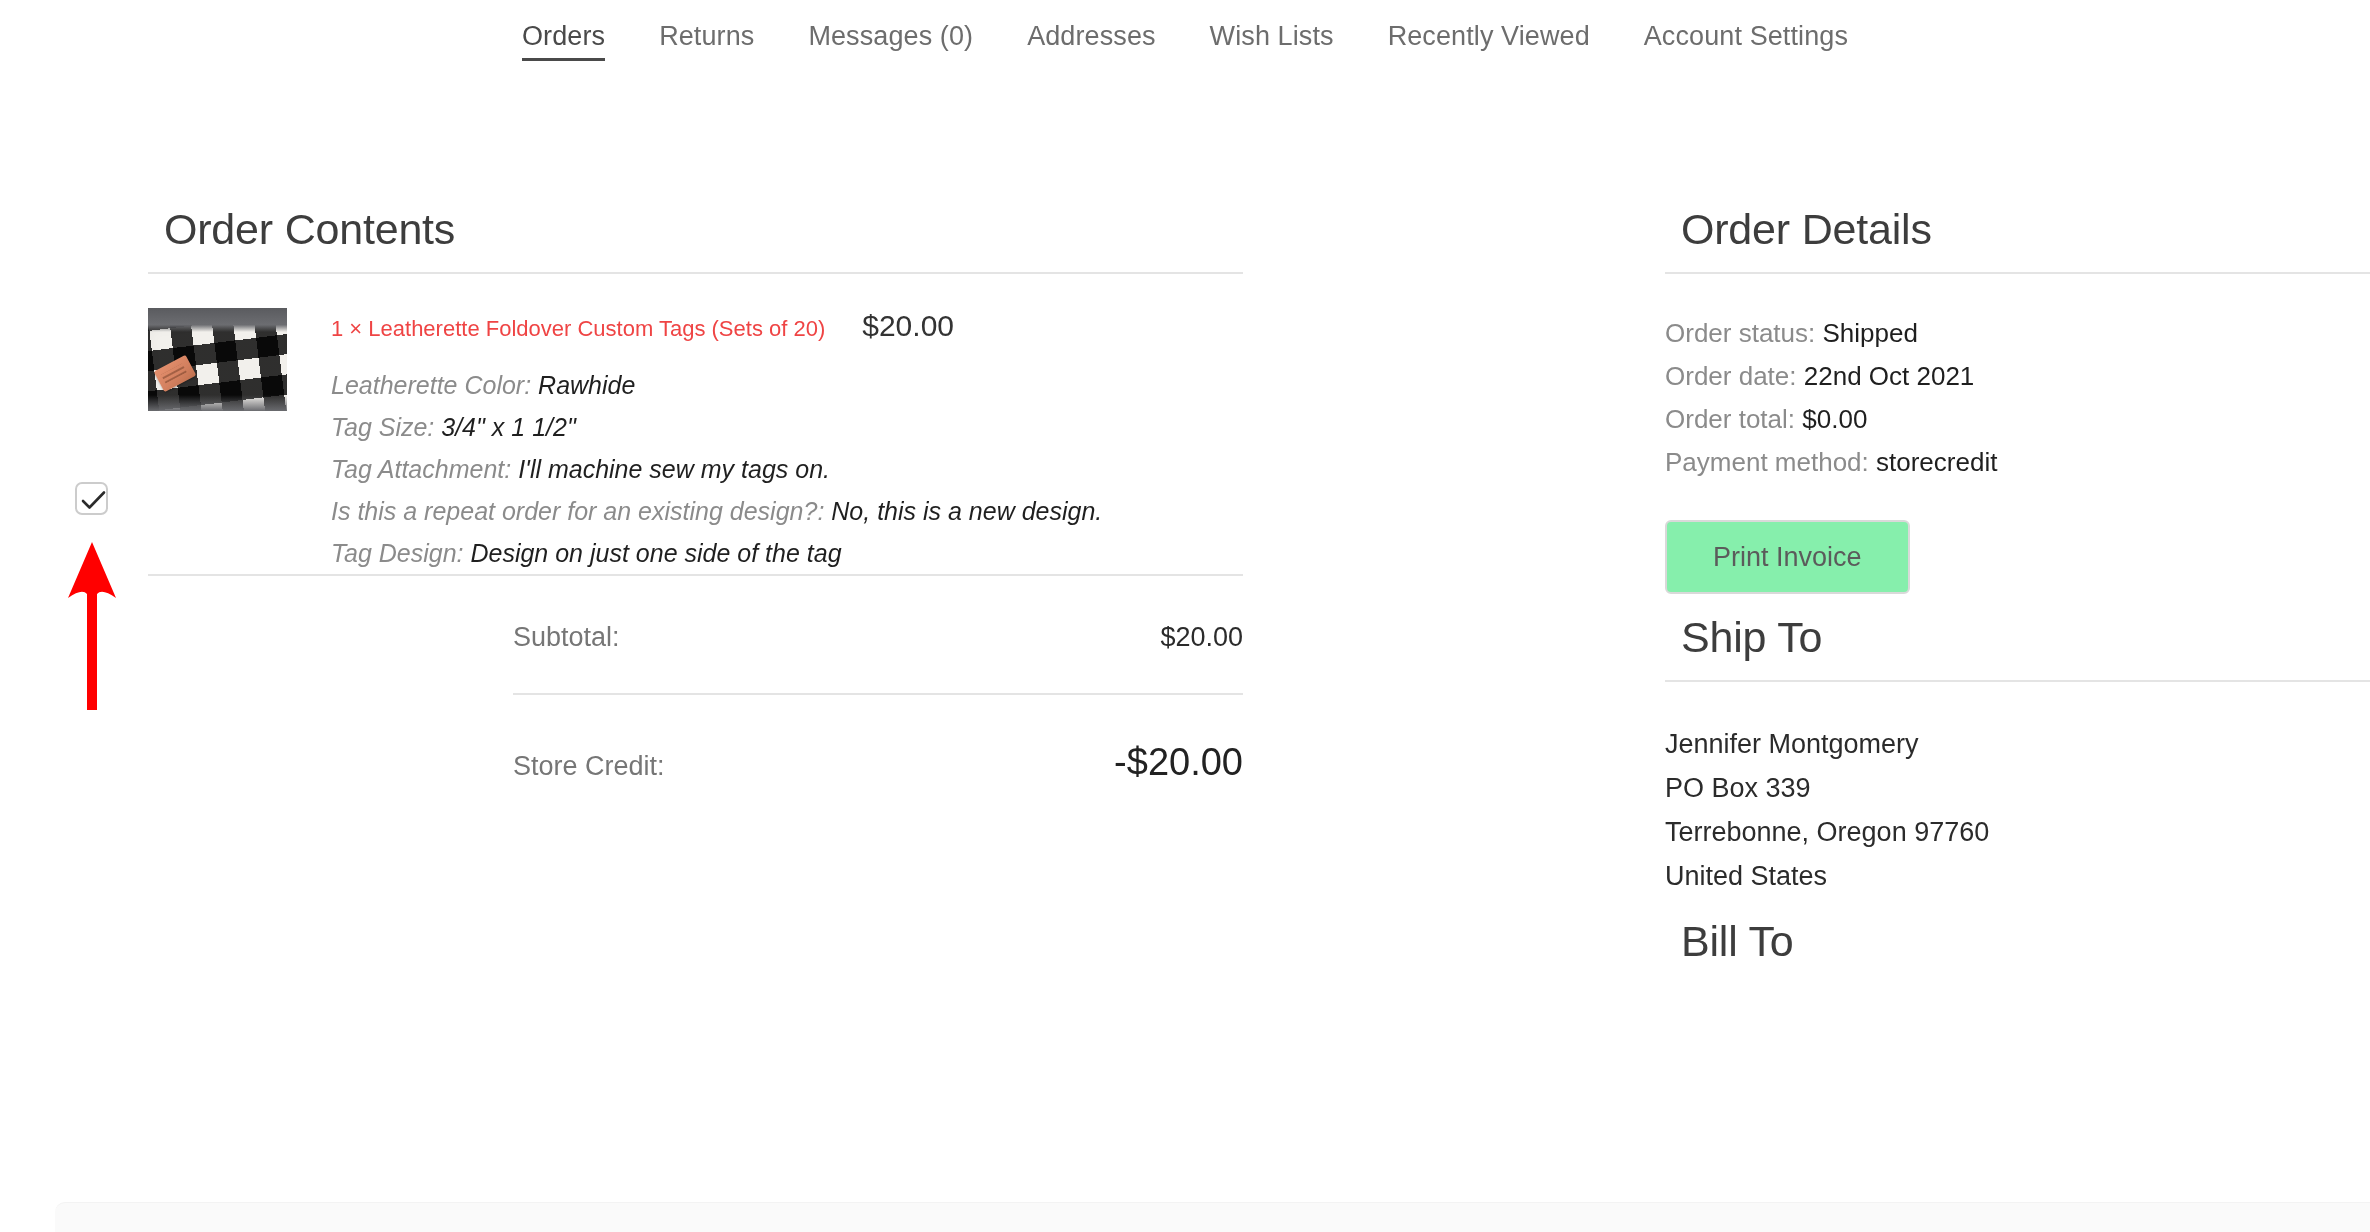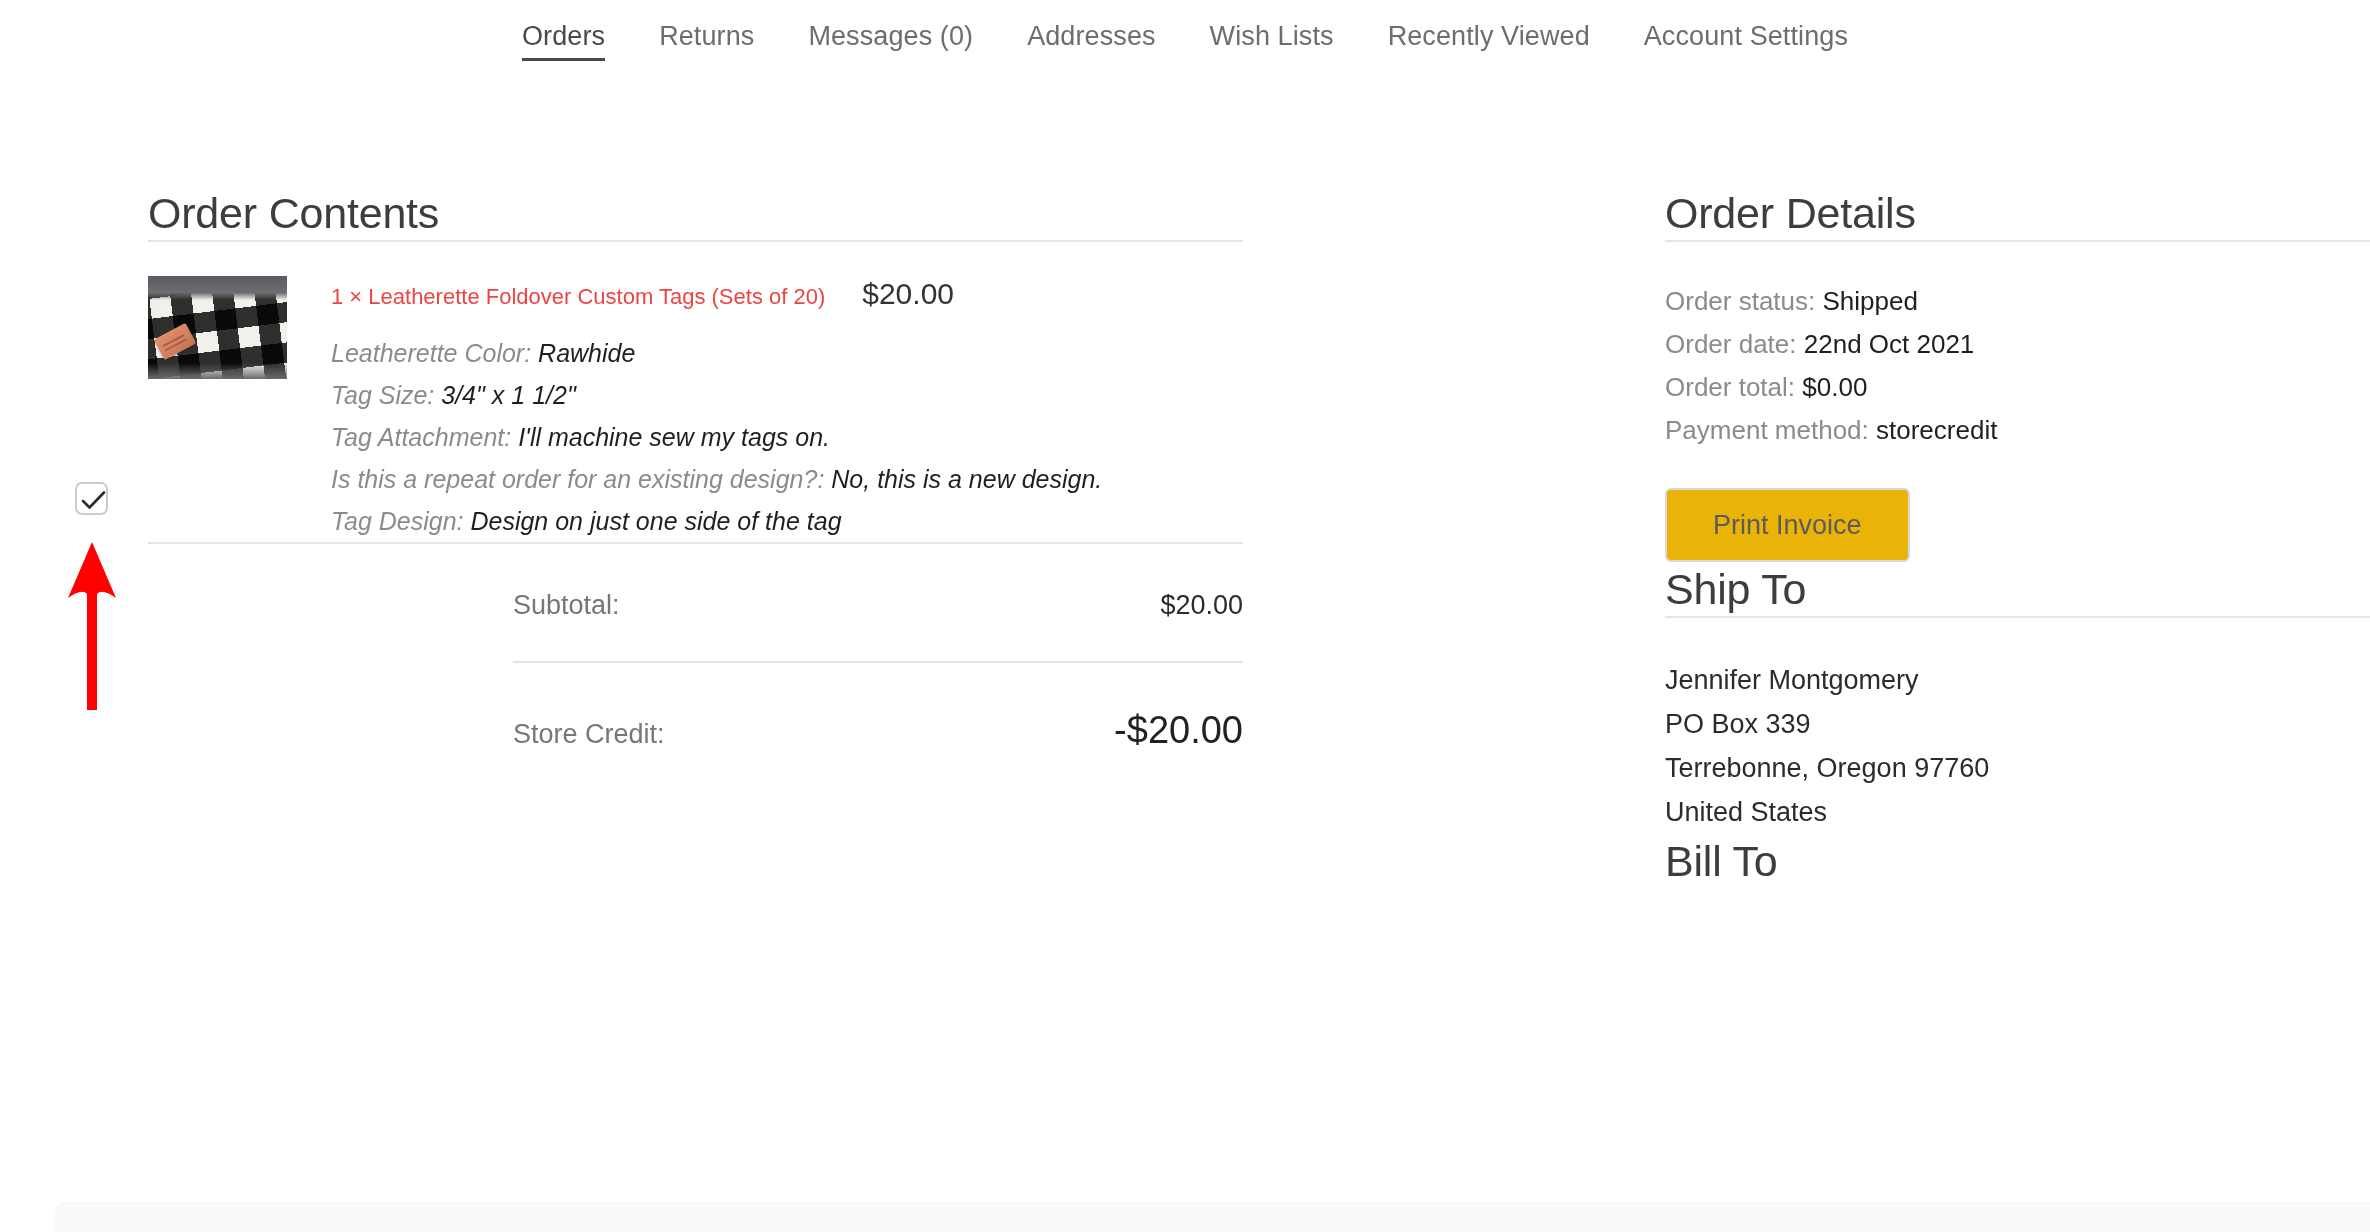--- a/index.html
+++ b/index.html
@@ -67,21 +67,21 @@
     width: 1095px;
   }
   .col-right {
     position: absolute;
     left: 1665px;
     top: 186px;
     width: 760px;
   }
 
   h2.section-title {
-    margin: 0;
+    margin: 16px;
     font-size: 43px;
     font-weight: 400;
     color: #3d3d3d;
     letter-spacing: -0.2px;
     line-height: 54px;
   }
 
   hr.rule {
     border: none;
     border-top: 2px solid #e4e4e4;
@@ -250,21 +250,21 @@
   }
   .meta-row .meta-label { color: #8b8b8b; }
   .meta-row .meta-value { color: #1f1f1f; }
 
   #print-invoice-button {
     margin-top: 36px;
     display: inline-block;
     padding: 18px 46px;
     font-size: 27px;
     color: #5b5b5b;
-    background: #eab308;
+    background: #86efac;
     border: 2px solid #d9d9d9;
     border-radius: 6px;
     font-family: "Liberation Sans", "DejaVu Sans", sans-serif;
     cursor: pointer;
     line-height: 34px;
   }
 
   .ship-title { margin-top: 88px; }
   .rule-ship { margin-top: 36px; width: 705px; }
 

